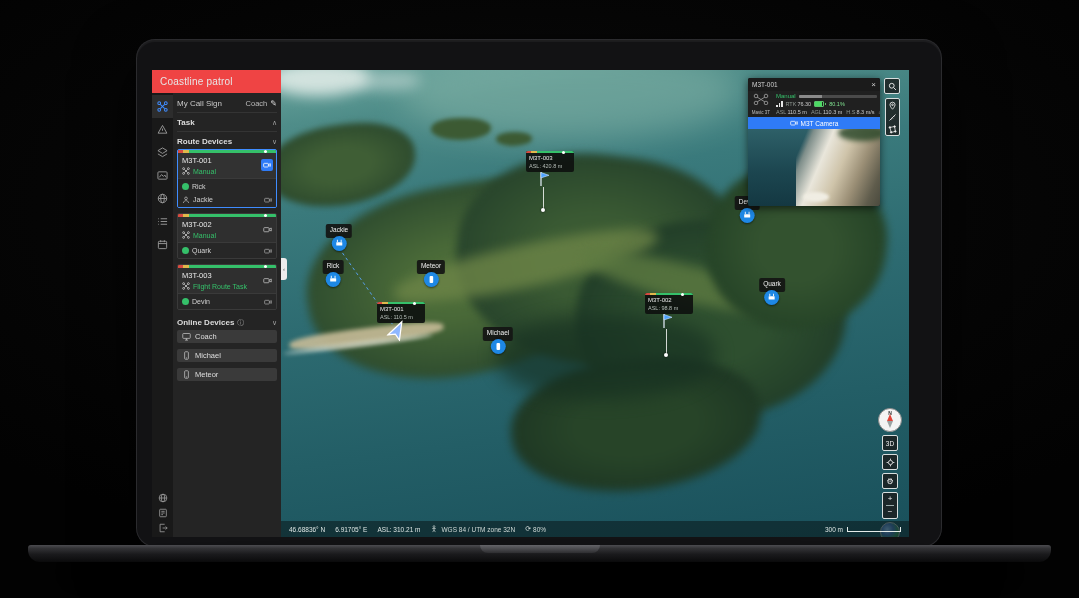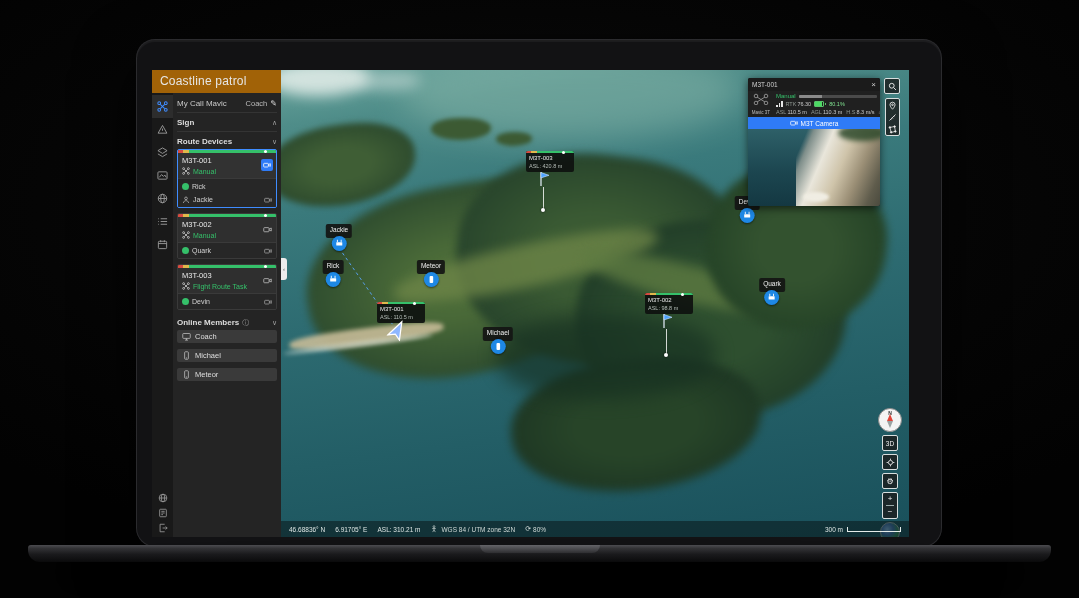--- a/index.html
+++ b/index.html
@@ -13,21 +13,21 @@
   .screen{position:absolute;left:15px;top:30px;width:757px;height:467px;background:#000;overflow:hidden}
   .base{position:absolute;left:28px;top:545px;width:1023px;height:17px;border-radius:3px 3px 12px 12px;
     background:linear-gradient(180deg,#4c4c50 0%,#323235 20%,#1a1a1c 55%,#0a0a0b 100%)}
   .base-notch{position:absolute;left:50%;top:0;transform:translateX(-50%);width:120px;height:8px;
     border-radius:0 0 9px 9px;background:linear-gradient(180deg,#646468,#2e2e31)}
   .base-shadow{position:absolute;left:70px;top:561px;width:940px;height:22px;background:#000;
     border-radius:50%;filter:blur(10px);opacity:.85}
 
   
   .sidebar{position:absolute;left:0;top:0;width:129px;height:100%;background:#232323;display:flex;flex-direction:column}
-  .sb-title{height:23px;background:#a16207;color:#e6e6e6;font-size:12px;line-height:23px;padding-left:8px;letter-spacing:.2px}
+  .sb-title{height:23px;background:#ef4444;color:#e6e6e6;font-size:10px;line-height:23px;padding-left:8px;letter-spacing:.2px}
   .sb-body{flex:1;display:flex;min-height:0}
   .rail{width:21px;background:#191919;position:relative;display:flex;flex-direction:column;align-items:center;padding-top:2px}
   .rail-icon{width:21px;height:23px;display:flex;align-items:center;justify-content:center;color:#9b9b9b}
   .rail-icon.active{background:#2d2d2d;color:#3f8cff}
   .rail-bottom{position:absolute;bottom:4px;left:0;width:21px;display:flex;flex-direction:column;align-items:center;gap:5px;color:#9b9b9b}
   .panel{flex:1;background:#242424;padding:2px 4px 0 4px;position:relative;min-width:0}
   .prow{display:flex;align-items:center;color:#c9c9c9;font-size:8px;height:16px}
   .prow .grow{flex:1}
   .callsign-val{color:#bbb;font-size:7.5px;margin-right:3px}
   .pencil{color:#cfcfcf;font-size:8px}
@@ -231,29 +231,29 @@
                 <svg width="10" height="10" viewBox="0 0 12 12" fill="none" stroke="currentColor" stroke-width="1">
                     <path d="M8 1.5H2.5v9H8"></path>
                     <path d="M5.5 6H11M9.2 4.2L11 6l-1.8 1.8"></path>
                   </svg>
               </div>
             </div>
           </div>
 
           <div class="panel">
             <div class="prow">
-              <span>My Call Mavic</span>
+              <span>My Call Sign</span>
               <span class="grow"></span>
               <span class="callsign-val">Coach</span>
               <span class="pencil">✎</span>
             </div>
             <div class="divider"></div>
 
             <div class="sec-head">
-              <span>Sign</span>
+              <span>Task</span>
               <span class="chev">∧</span>
             </div>
             <div class="divider"></div>
 
             <div class="sec-head">
               <span>Route Devices</span>
               <span class="chev">∨</span>
             </div>
 
             <div class="dev-card selected">
@@ -377,21 +377,21 @@
                     <svg width="8" height="8" viewBox="0 0 12 12" fill="none" stroke="currentColor" stroke-width="1.1">
                         <rect x="1" y="3.5" width="7" height="5.5" rx="1"></rect>
                         <path d="M8 5.5l3-1.5v4l-3-1.5"></path>
                       </svg>
                   </span>
                 </div>
               </div>
             </div>
 
             <div class="sec-head" style="margin-top:4px">
-              <span>Online Members</span>
+              <span>Online Devices</span>
               <span class="info-glyph">ⓘ</span>
               <span class="chev">∨</span>
             </div>
 
             <div class="member-row">
               <svg width="9" height="9" viewBox="0 0 12 12" fill="none" stroke="currentColor" stroke-width="1">
                   <rect x="1" y="2" width="10" height="6.5" rx="1"></rect>
                   <path d="M4 10.8h4M6 8.5v2.3"></path>
                 </svg>
               <span>Coach</span>

